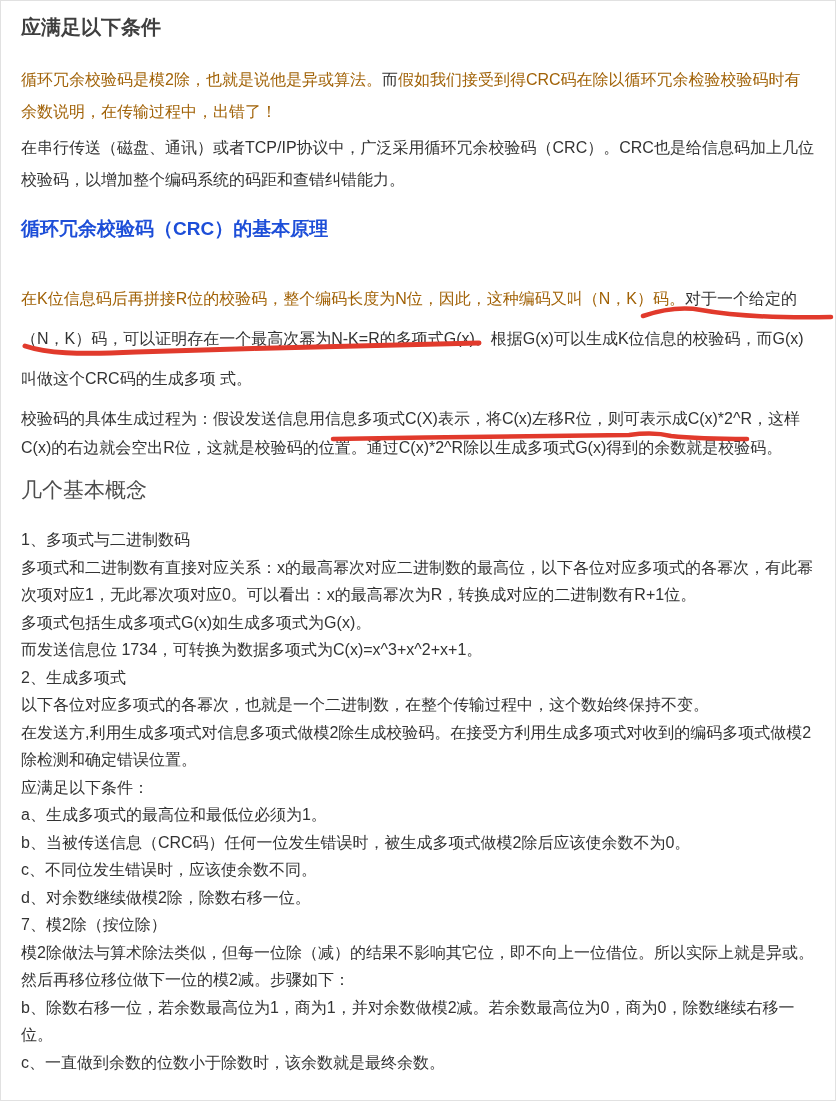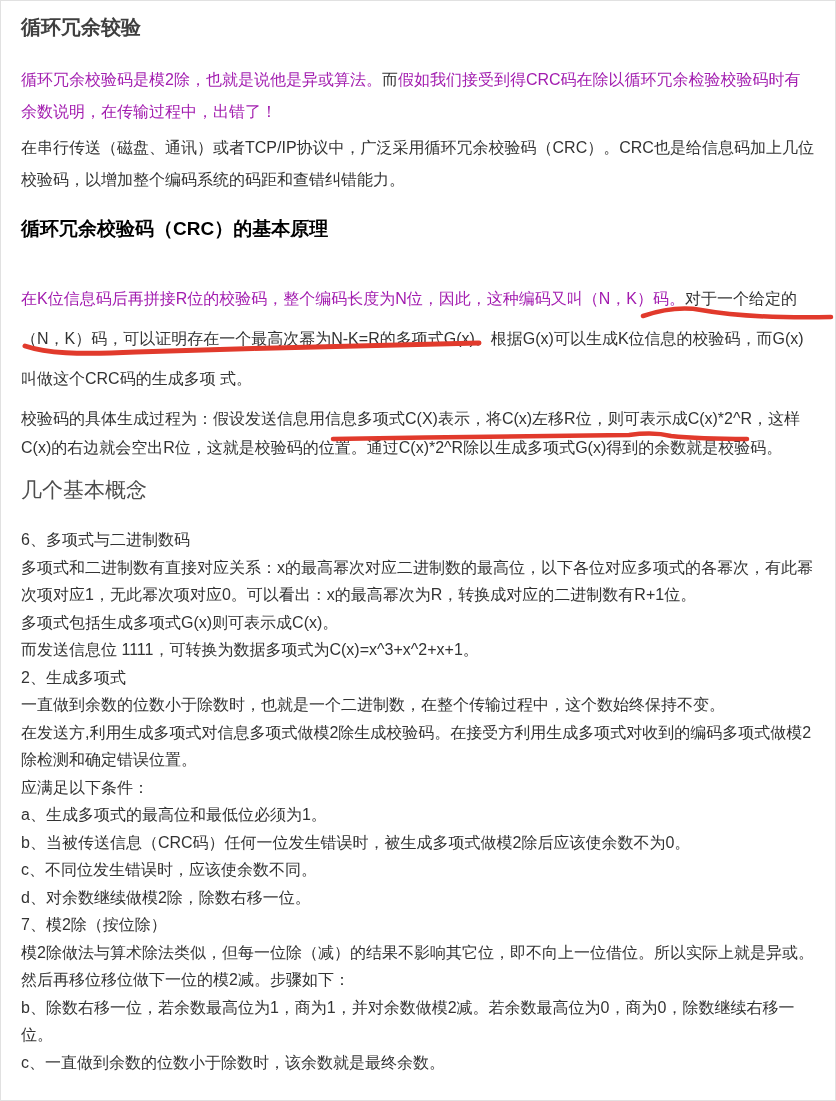--- a/index.html
+++ b/index.html
@@ -13,65 +13,65 @@
     overflow:hidden;
     font-family:"Liberation Sans","DejaVu Sans",sans-serif;
   }
   .title {
     margin:13px 0 0 0;
     font-size:20px; font-weight:bold;
     color:#3f3f3f; line-height:27px;
   }
   p { margin:0; }
   .para { font-size:16px; color:#333333; }
-  .red  { color:#a21caf;text-align:center; }
+  .red  { color:#a16207;text-align:center; }
   .intro      { margin-top:23px; line-height:32px; }
   .usage      { margin-top:4px; line-height:32px; }
   .h2 {
     margin:19px 0 0 0;
     font-size:19px; font-weight:bold;
-    color:#000000; line-height:27px;
+    color:#1d4ed8; line-height:27px;
   }
   .principle  { margin-top:37px; line-height:40px; }
   .generation { margin-top:5px;  line-height:29px; }
   .h3 {
     margin:13px 0 4px 0;
     font-size:21px; font-weight:400;
     color:#4d4d4d; line-height:29px;
   }
   .concepts { margin-top:22px; }
   .concepts p { font-size:16px; line-height:27.5px; color:#333333; }
   .annotation { position:absolute; pointer-events:none; }
 </style>
 </head>
 <body>
 
 <div class="page">
 
-  <h1 class="title">循环冗余较验</h1>
+  <h1 class="title">应满足以下条件</h1>
 
   <p class="para intro"><span class="red">循环冗余校验码是模2除，也就是说他是异或算法。</span><span>而</span><span class="red">假如我们接受到得CRC码在除以循环冗余检验校验码时有余数说明，在传输过程中，出错了！</span></p>
 
   <p class="para usage">在串行传送（磁盘、通讯）或者TCP/IP协议中，广泛采用循环冗余校验码（CRC）。CRC也是给信息码加上几位校验码，以增加整个编码系统的码距和查错纠错能力。</p>
 
   <h2 class="h2">循环冗余校验码（CRC）的基本原理</h2>
 
   <p class="para principle"><span class="red">在K位信息码后再拼接R位的校验码，整个编码长度为N位，因此，这种编码又叫（N，K）码。</span><span>对于一个给定的（N，K）码，可以证明存在一个最高次幂为N-K=R的多项式G(x)。根据G(x)可以生成K位信息的校验码，而G(x)叫做这个CRC码的生成多项 式。</span></p>
 
   <p class="para generation">校验码的具体生成过程为：假设发送信息用信息多项式C(X)表示，将C(x)左移R位，则可表示成C(x)*2^R，这样C(x)的右边就会空出R位，这就是校验码的位置。通过C(x)*2^R除以生成多项式G(x)得到的余数就是校验码。</p>
 
   <h2 class="h3">几个基本概念</h2>
 
   <div class="concepts">
-    <p>6、多项式与二进制数码</p>
+    <p>1、多项式与二进制数码</p>
     <p>多项式和二进制数有直接对应关系：x的最高幂次对应二进制数的最高位，以下各位对应多项式的各幂次，有此幂次项对应1，无此幂次项对应0。可以看出：x的最高幂次为R，转换成对应的二进制数有R+1位。</p>
-    <p>多项式包括生成多项式G(x)则可表示成C(x)。</p>
-    <p>而发送信息位 1111，可转换为数据多项式为C(x)=x^3+x^2+x+1。</p>
+    <p>多项式包括生成多项式G(x)如生成多项式为G(x)。</p>
+    <p>而发送信息位 1734，可转换为数据多项式为C(x)=x^3+x^2+x+1。</p>
     <p>2、生成多项式</p>
-    <p>一直做到余数的位数小于除数时，也就是一个二进制数，在整个传输过程中，这个数始终保持不变。</p>
+    <p>以下各位对应多项式的各幂次，也就是一个二进制数，在整个传输过程中，这个数始终保持不变。</p>
     <p>在发送方,利用生成多项式对信息多项式做模2除生成校验码。在接受方利用生成多项式对收到的编码多项式做模2除检测和确定错误位置。</p>
     <p>应满足以下条件：</p>
     <p>a、生成多项式的最高位和最低位必须为1。</p>
     <p>b、当被传送信息（CRC码）任何一位发生错误时，被生成多项式做模2除后应该使余数不为0。</p>
     <p>c、不同位发生错误时，应该使余数不同。</p>
     <p>d、对余数继续做模2除，除数右移一位。</p>
     <p>7、模2除（按位除）</p>
     <p>模2除做法与算术除法类似，但每一位除（减）的结果不影响其它位，即不向上一位借位。所以实际上就是异或。然后再移位移位做下一位的模2减。步骤如下：</p>
     <p>b、除数右移一位，若余数最高位为1，商为1，并对余数做模2减。若余数最高位为0，商为0，除数继续右移一位。</p>
     <p>c、一直做到余数的位数小于除数时，该余数就是最终余数。</p>

